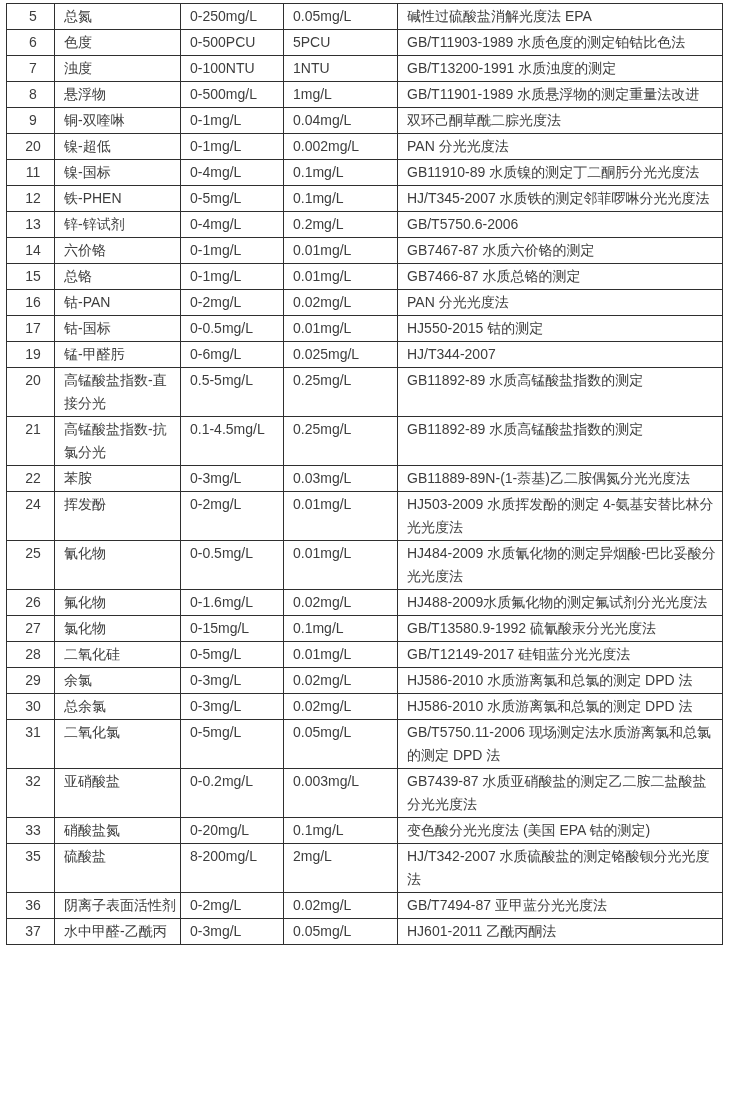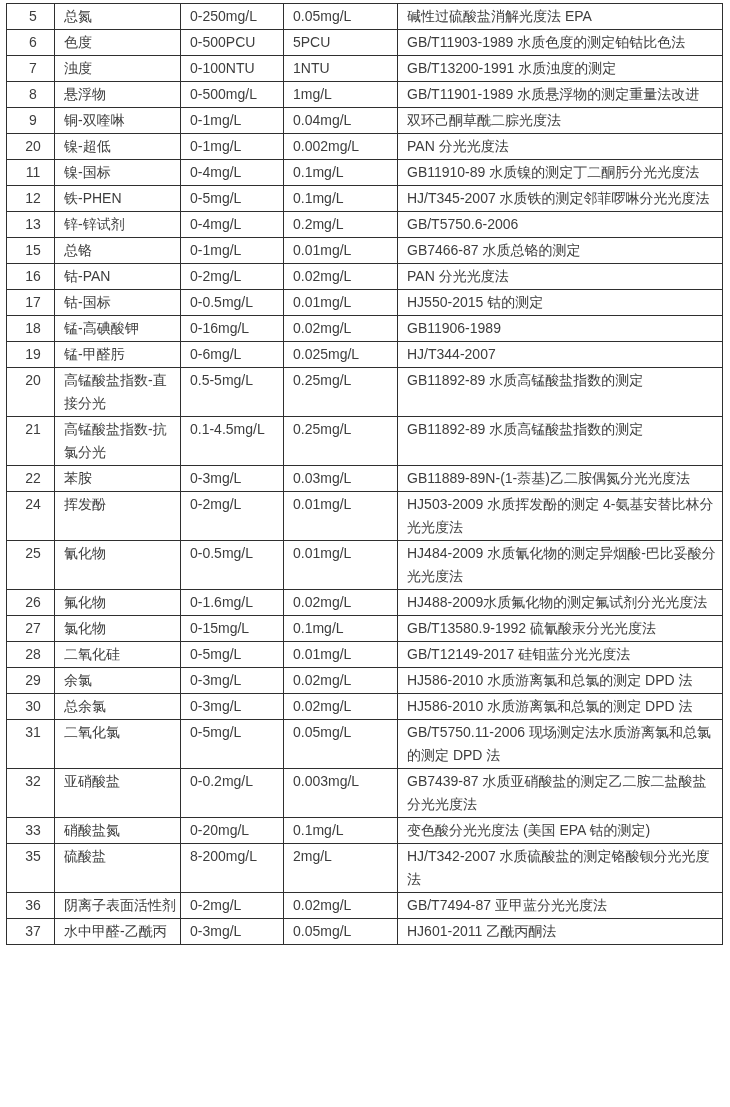--- a/index.html
+++ b/index.html
@@ -114,46 +114,46 @@
           <td class="td-method">HJ/T345-2007 水质铁的测定邻菲啰啉分光光度法</td>
         </tr>
         <tr>
           <td class="td-num">13</td>
           <td class="td-name">锌-锌试剂</td>
           <td class="td-range">0-4mg/L</td>
           <td class="td-prec">0.2mg/L</td>
           <td class="td-method">GB/T5750.6-2006</td>
         </tr>
         <tr>
+          <td class="td-num">14</td>
+          <td class="td-name">六价铬</td>
+          <td class="td-range">0-1mg/L</td>
+          <td class="td-prec">0.01mg/L</td>
+          <td class="td-method">GB7467-87 水质六价铬的测定</td>
+        </tr>
+        <tr>
           <td class="td-num">15</td>
           <td class="td-name">总铬</td>
           <td class="td-range">0-1mg/L</td>
           <td class="td-prec">0.01mg/L</td>
           <td class="td-method">GB7466-87 水质总铬的测定</td>
         </tr>
         <tr>
           <td class="td-num">16</td>
           <td class="td-name">钴-PAN</td>
           <td class="td-range">0-2mg/L</td>
           <td class="td-prec">0.02mg/L</td>
           <td class="td-method">PAN 分光光度法</td>
         </tr>
         <tr>
           <td class="td-num">17</td>
           <td class="td-name">钴-国标</td>
           <td class="td-range">0-0.5mg/L</td>
           <td class="td-prec">0.01mg/L</td>
           <td class="td-method">HJ550-2015 钴的测定</td>
-        </tr>
-        <tr>
-          <td class="td-num">18</td>
-          <td class="td-name">锰-高碘酸钾</td>
-          <td class="td-range">0-16mg/L</td>
-          <td class="td-prec">0.02mg/L</td>
-          <td class="td-method">GB11906-1989</td>
         </tr>
         <tr>
           <td class="td-num">19</td>
           <td class="td-name">锰-甲醛肟</td>
           <td class="td-range">0-6mg/L</td>
           <td class="td-prec">0.025mg/L</td>
           <td class="td-method">HJ/T344-2007</td>
         </tr>
         <tr>
           <td class="td-num">20</td>

